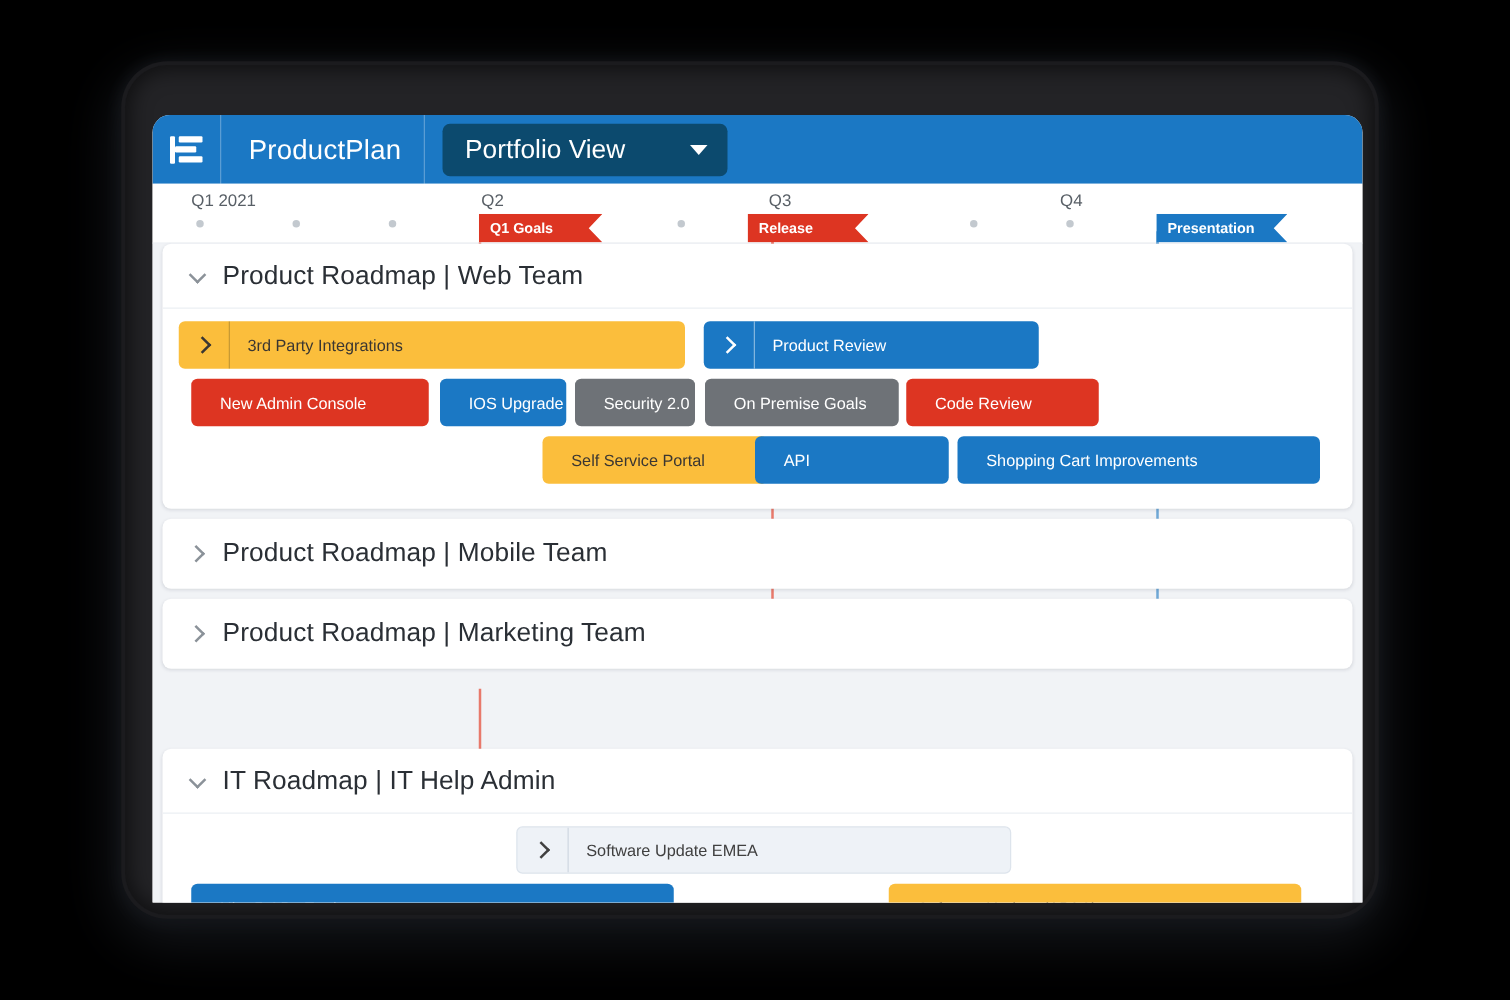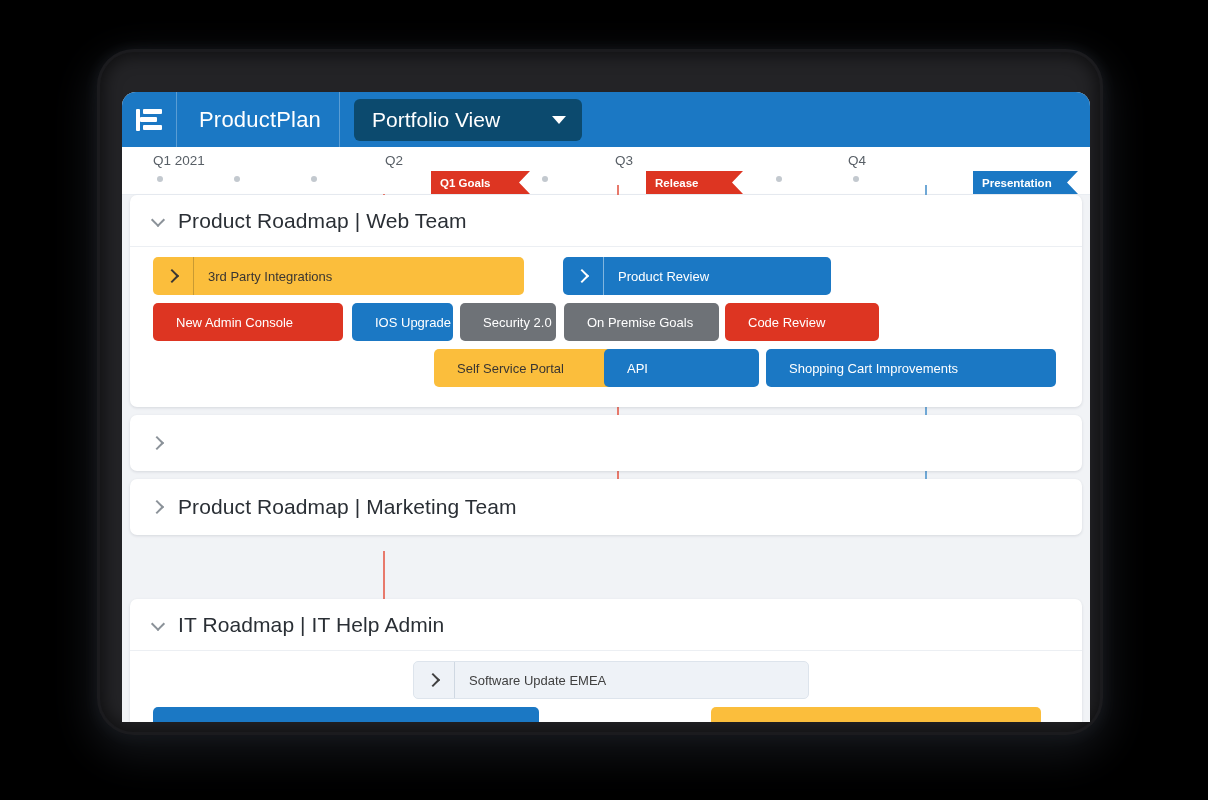--- a/index.html
+++ b/index.html
@@ -103,21 +103,20 @@
     background:#c3c9cf;
   }
   .flag{
     position:absolute; top:24px;
     height:23px;
     display:flex; align-items:center;
     padding:0 16px 0 9px;
     color:#fff; font-size:11.5px; font-weight:bold;
     white-space:nowrap;
     z-index:6;
-    margin-left:48px;
   }
   .flag.red{  background:#dd3522; clip-path:polygon(0 0, 100% 0, calc(100% - 11px) 50%, 100% 100%, 0 100%); }
   .flag.blue{ background:#1b78c4; clip-path:polygon(0 0, 100% 0, calc(100% - 11px) 50%, 100% 100%, 0 100%); }
 
   
   #board{ position:relative; background:#f1f3f6; padding:0; }
   .guide{
     position:absolute; width:1.5px; z-index:4; pointer-events:none;
   }
   .guide.red{  background:#e8796b; }
@@ -245,21 +244,21 @@
     </div>
 
   <div id="board">
       <div class="card">
         <div class="card-header">
           <span class="chev down"></span>
           <span class="card-title">Product Roadmap | Web Team</span>
         </div>
         <div class="lanes">
           <div class="lane">
-            <div class="bar yellow container" style="left: 23px; width: 371px;">
+            <div class="bar yellow container" style="left: 13px; width: 405px;">
               <span class="exp"></span>
               <span class="divider"></span>
               <span class="bar-label">3rd Party Integrations</span>
             </div>
             <div class="bar blue container" style="left: 433px; width: 268px;">
               <span class="exp"></span>
               <span class="divider"></span>
               <span class="bar-label">Product Review</span>
             </div>
           </div>
@@ -289,20 +288,21 @@
             </div>
             <div class="bar blue" style="left: 636px; width: 290px;">
               <span class="bar-label">Shopping Cart Improvements</span>
             </div>
           </div>
         </div>
       </div>
       <div class="card collapsed">
         <div class="card-header">
           <span class="chev right"></span>
+          <span class="card-title">Product Roadmap | Mobile Team</span>
         </div>
       </div>
       <div class="card collapsed">
         <div class="card-header">
           <span class="chev right"></span>
           <span class="card-title">Product Roadmap | Marketing Team</span>
         </div>
       </div>
       <div style="height: 56px;"></div>
       <div class="card">

